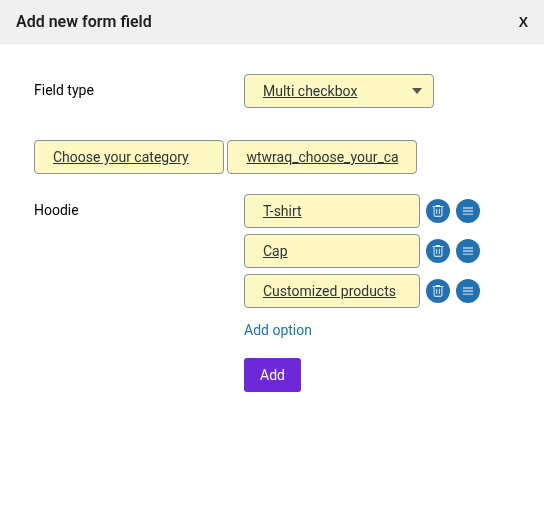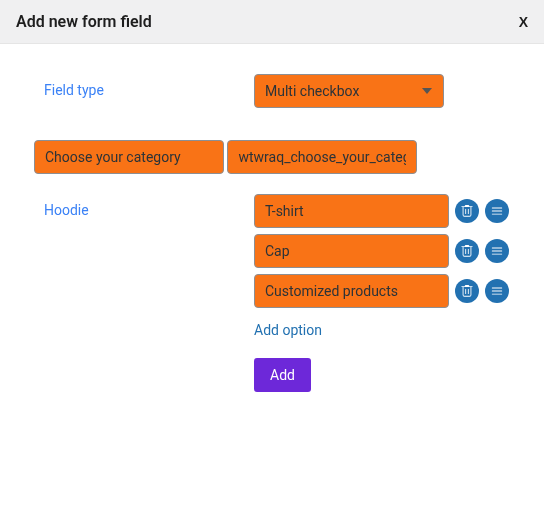--- a/index.html
+++ b/index.html
@@ -39,37 +39,37 @@
       padding: 30px 34px 20px 34px;
     }
     .form-row {
       display: flex;
       align-items: flex-start;
       margin-bottom: 20px;
     }
     .form-label {
       width: 210px;
       padding-top: 8px;
-      color: #3b82f6;
-      font-size: 14px;
-      margin-left: 10px;
+      color: #000000;
+      font-size: 14px;
     }
     .form-control-col {
       flex: 1;
     }
     select, input[type="text"] {
       width: 190px;
       height: 34px;
-      padding: 4px 10px;
+      padding: 4px 18px;
       border: 1px solid #8c8f94;
       border-radius: 4px;
       font-size: 14px;
       color: #2c3338;
-      background: #f97316;
+      background: #fef9c3;
       font-family: inherit;
+      text-decoration: underline;
     }
     .select-wrapper {
       position: relative;
       display: inline-block;
       width: 190px;
     }
     select {
       appearance: none;
       -webkit-appearance: none;
       padding-right: 30px;
@@ -92,21 +92,21 @@
       color: #50575e;
       margin-top: 12px;
     }
     .option-row {
       display: flex;
       align-items: center;
       gap: 6px;
       margin-bottom: 6px;
     }
     .option-row input[type="text"] {
-      width: 195px;
+      width: 176px;
     }
     .icon-btn {
       width: 24px;
       height: 24px;
       border-radius: 50%;
       background: #2271b1;
       border: none;
       display: inline-flex;
       align-items: center;
       justify-content: center;

